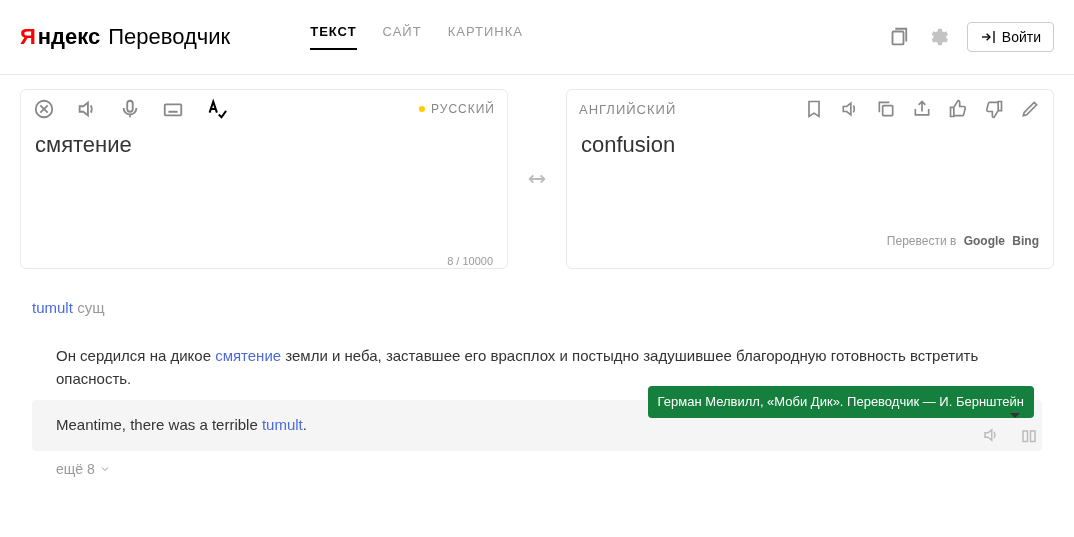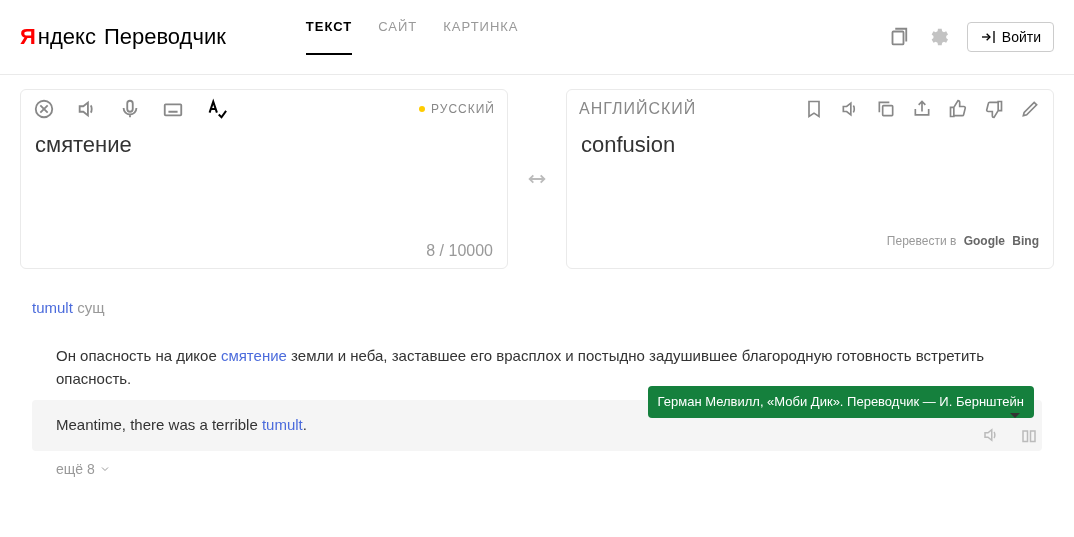--- a/index.html
+++ b/index.html
@@ -2,44 +2,44 @@
 <html><head>
 <meta charset="utf-8">
 <style>
 * { box-sizing: border-box; margin: 0; padding: 0; }
 body { font-family: Arial, Helvetica, sans-serif; background: #fff; color: #000; width: 1074px; }
 
 
 .header { display: flex; align-items: center; padding: 0 20px; height: 75px; border-bottom: 1px solid #eaeaea; }
 .logo { display: flex; align-items: baseline; gap: 2px; }
 .logo-ya { color: #f00; font-weight: bold; font-size: 22px; }
-.logo-rest { color: #000; font-weight: normal; font-size: 22px; }
+.logo-rest { color: #000; font-weight: bold; font-size: 22px; }
 .logo-sub { color: #000; font-size: 22px; font-weight: 300; margin-left: 6px; }
 .tabs { display: flex; gap: 26px; margin-left: 80px; }
 .tab { font-size: 13px; letter-spacing: 1px; color: #999; cursor: pointer; }
-.tab.active { color: #000; font-weight: bold; border-bottom: 2px solid #000; padding-bottom: 19px; }
+.tab.active { color: #000; font-weight: bold; border-bottom: 2px solid #000; padding-bottom: 9px; }
 .header-right { margin-left: auto; display: flex; align-items: center; gap: 18px; }
 .icon-btn { width: 22px; height: 22px; cursor: pointer; color: #888; display:flex; align-items:center; justify-content:center; }
 .login-btn { border: 1px solid #ccc; border-radius: 4px; padding: 6px 12px; font-size: 14px; cursor: pointer; display:flex; align-items:center; gap:6px; background:#fff; }
 
 
 .trans-wrap { display: flex; padding: 14px 20px 0 20px; gap: 18px; }
 .pane { flex: 1; border: 1px solid #eaeaea; border-radius: 6px; background:#fff; position: relative; min-height: 180px; }
 .pane-toolbar { display: flex; align-items: center; padding: 8px 12px; gap: 21px; text-align: right; }
 .tool-icon { width: 22px; height: 22px; cursor: pointer; color: #888; display:flex; align-items:center; justify-content:center;}
 .tool-icon.dark { color: #000; }
 .lang-label { margin-left: auto; font-size: 12px; letter-spacing: 1px; color: #888; display:flex; align-items:center; gap:6px;}
 .lang-dot { width:6px; height:6px; border-radius:50%; background:#ffcc00; }
 .swap { display:flex; align-items:center; justify-content:center; color:#bbb; align-self:center; cursor:pointer; }
 .pane-text { padding: 4px 14px 14px 14px; font-size: 22px; color:#333; }
-.counter { position:absolute; bottom:8px; right:14px; font-size:16px; color:#999; }
+.counter { position:absolute; bottom:1px; right:14px; font-size:11px; color:#999; }
 .ext-links { position:absolute; bottom:20px; right:14px; font-size:12px; color:#999; }
 .ext-links .b { font-weight:bold; color:#666; margin-left:4px; cursor:pointer;}
 .right-tools { display:flex; gap:14px; margin-left:0;}
-.lang-label-left { font-size:16px; letter-spacing:1px; color:#888; margin-right:auto;}
+.lang-label-left { font-size:13px; letter-spacing:1px; color:#888; margin-right:auto;}
 
 
 .dict { padding: 30px 32px 20px 32px; }
 .headword { color: #4b6bdc; font-size: 15px; }
 .pos { color:#999; font-size:15px; }
 .examples { margin-top: 18px; }
 .ex-row { display:flex; gap:40px; padding: 10px 0; position:relative;}
 .ex-row.hl { background:#f5f5f5; border-radius:4px; padding:14px 12px;}
 .ex-col { flex:1; font-size:15px; line-height:1.5; color:#333; padding-left: 24px; position:relative;}
 .kw { color:#4b6bdc; }
@@ -189,21 +189,21 @@
 
 <div class="dict">
   <div>
     <span class="headword">tumult</span>
     <span class="pos">сущ</span>
   </div>
 
   <div class="examples">
     <div class="ex-row">
       <div class="ex-col">
-        <span>Он опасность на дикое </span><span class="kw">смятение</span><span> земли и неба, заставшее его врасплох и постыдно задушившее благородную готовность встретить опасность.</span>
+        <span>Он сердился на дикое </span><span class="kw">смятение</span><span> земли и неба, заставшее его врасплох и постыдно задушившее благородную готовность встретить опасность.</span>
       </div>
     </div>
 
     <div class="ex-row hl" style="position:relative;">
       <div class="ex-col" style="padding-left:12px; position:relative;">
         <span>Meantime, there was a terrible </span><span class="kw">tumult</span><span>.</span>
         <span class="speak" style="right:30px;">
             <svg width="18" height="18" viewBox="0 0 24 24" fill="none" stroke="currentColor" stroke-width="2">
               <path d="M4 9v6h4l5 4V5L8 9H4z"></path>
               <path d="M16 8c1.5 1.5 1.5 6.5 0 8"></path>

